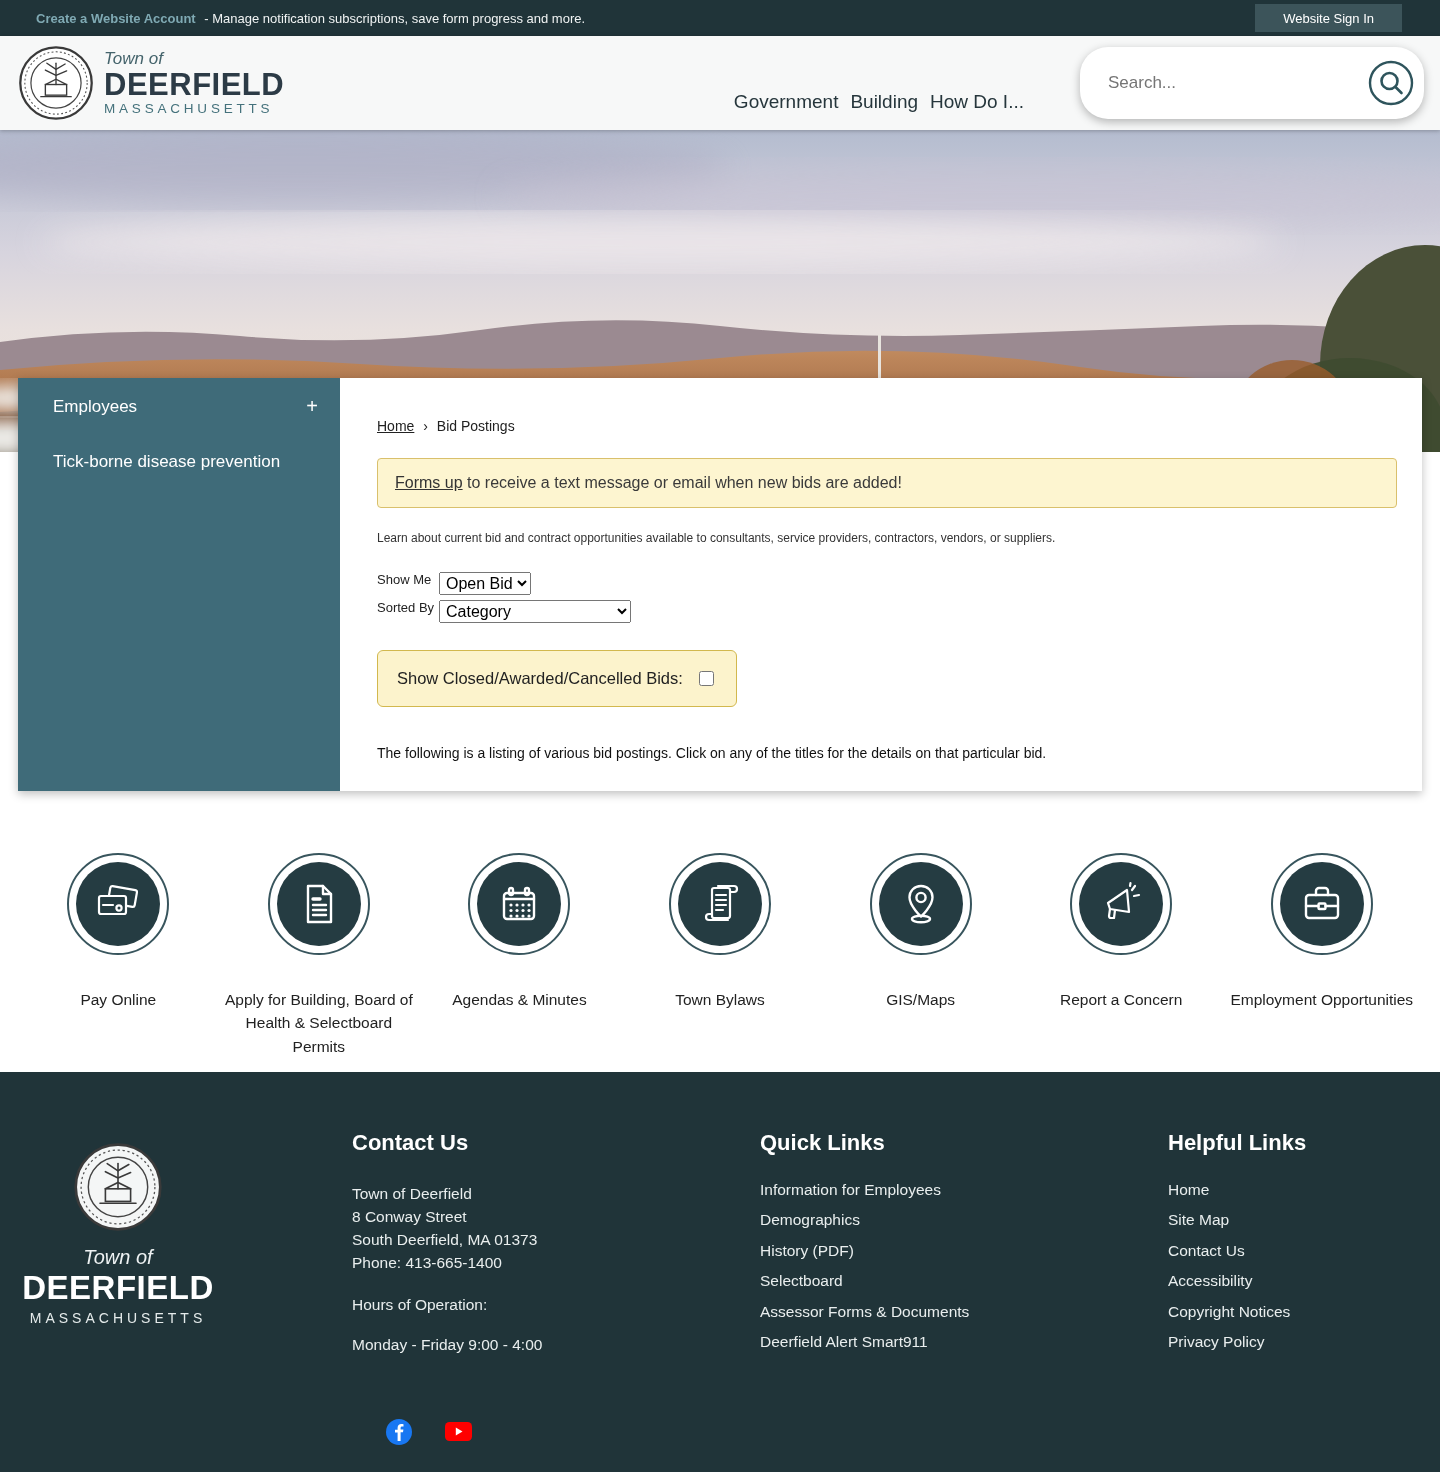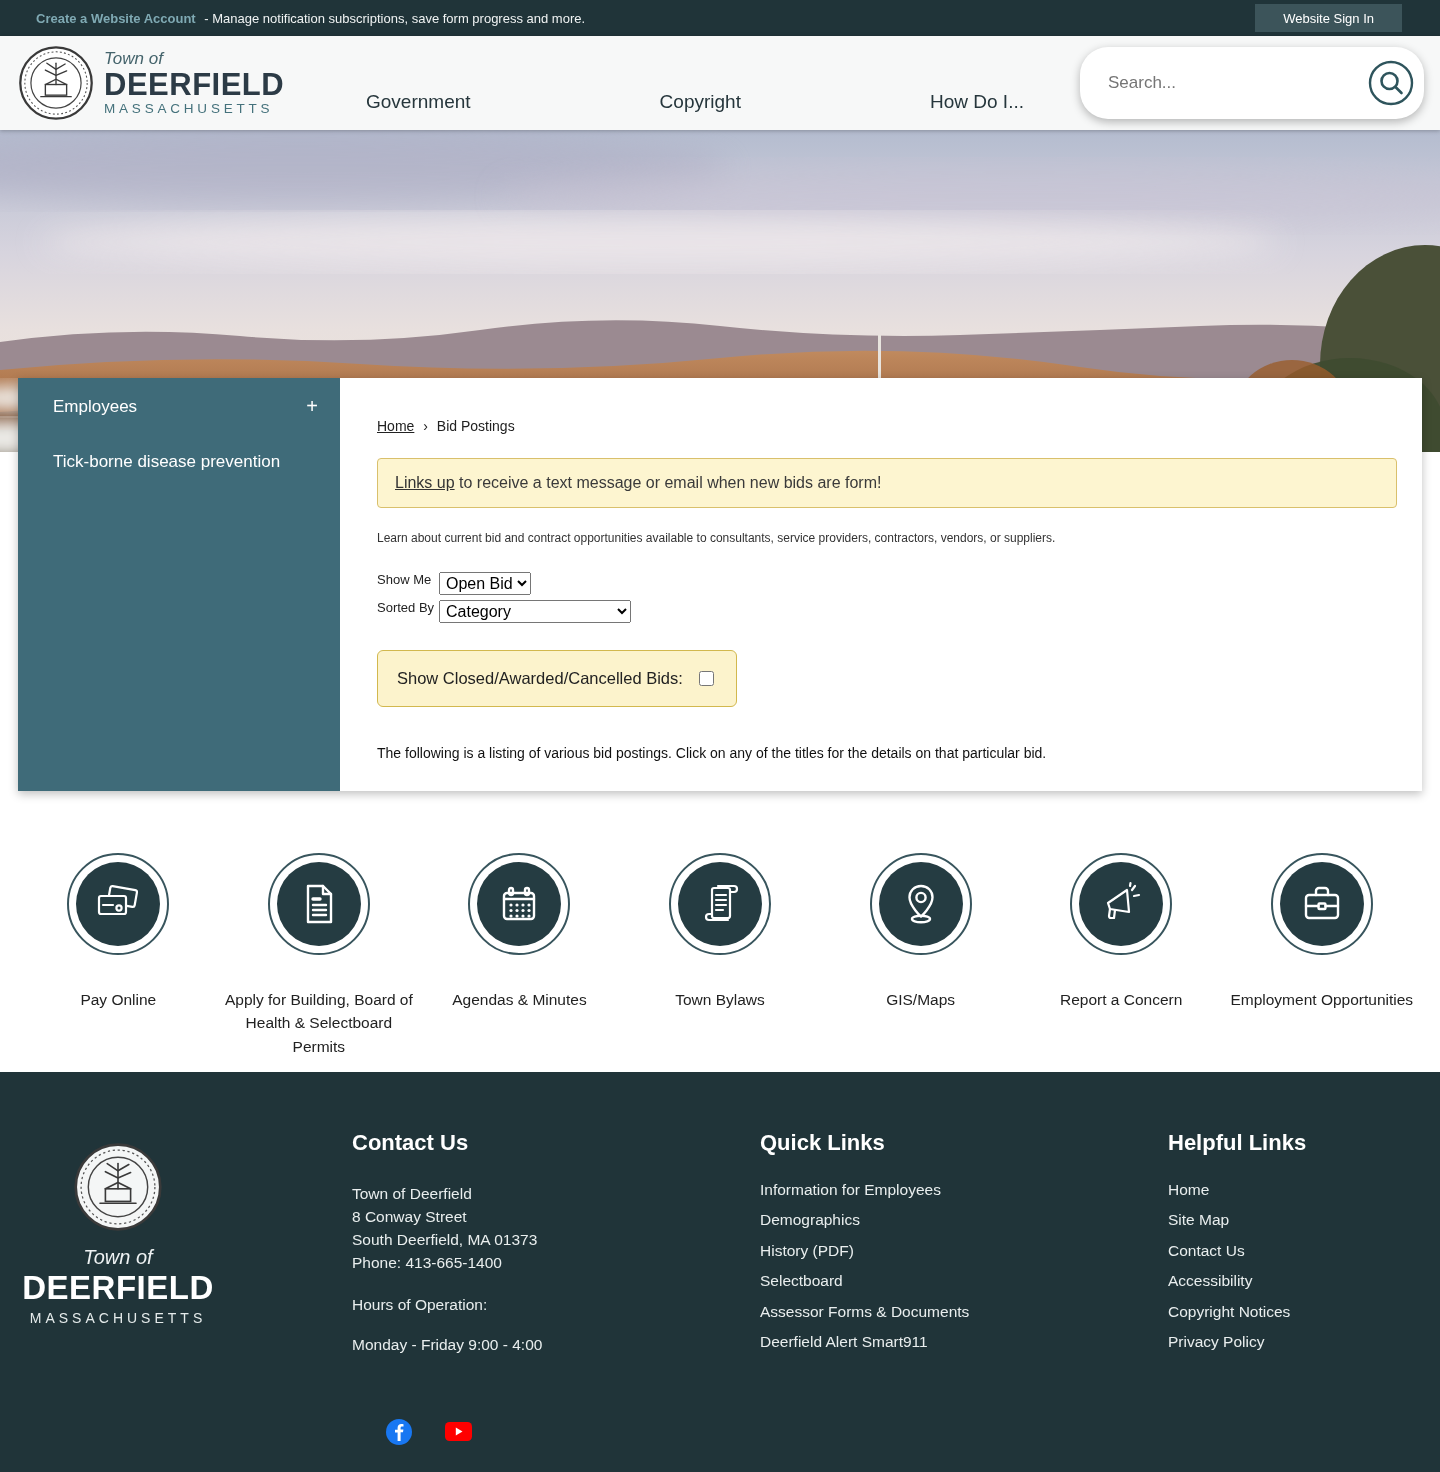--- a/index.html
+++ b/index.html
@@ -16,21 +16,21 @@
 
   
   .header{height:94px;background:#f7f8f8;display:flex;align-items:center;position:relative;z-index:6;
     box-shadow:0 1px 4px rgba(0,0,0,.25);}
   .brand{display:flex;align-items:center;margin-left:18px;width:312px;flex-shrink:0;}
   .seal{flex-shrink:0;}
   .brand-text{margin-left:10px;line-height:1.08;}
   .brand-town{font-style:italic;font-size:17px;color:#45646c;}
   .brand-name{font-size:31px;font-weight:700;color:#2c3b46;letter-spacing:.5px;}
   .brand-state{font-size:13.5px;color:#45727c;letter-spacing:3.8px;font-weight:500;}
-  .nav{flex:1;display:flex;justify-content:space-between;padding:0 50px 0 30px;margin-top:37px;}
+  .nav{flex:1;display:flex;justify-content:flex-end;padding:0 50px 0 30px;margin-top:37px;}
   .nav-item{font-size:19px;color:#26363c;cursor:pointer;background:none;border:none;font-family:inherit;}
   .search{width:318px;height:72px;background:#fff;border-radius:28px;box-shadow:0 3px 10px rgba(0,0,0,.28);
     display:flex;align-items:center;margin-right:16px;padding-left:26px;flex-shrink:0;}
   .search input{flex:1;border:none;outline:none;background:transparent;font-size:17px;color:#444;font-family:inherit;}
   .search-btn{background:none;border:none;padding:0 10px 0 0;cursor:pointer;display:flex;align-items:center;}
 
   
   .hero{height:322px;position:relative;z-index:0;}
   .hero svg{position:absolute;inset:0;width:100%;height:100%;display:block;}
 
@@ -119,21 +119,21 @@
         </svg>
       </span>
       <span class="brand-text">
         <div class="brand-town">Town of</div>
         <div class="brand-name">DEERFIELD</div>
         <div class="brand-state">MASSACHUSETTS</div>
       </span>
     </div>
     <nav class="nav">
       <button class="nav-item">Government</button>
-      <button class="nav-item">Copyright</button>
+      <button class="nav-item">Building</button>
       <button class="nav-item">How Do I...</button>
     </nav>
     <div class="search">
       <input type="text" placeholder="Search..." style="">
       <button class="search-btn">
         <span>
           <svg class="icon-svg" width="46" height="46" viewBox="0 0 46 46">
             <circle cx="23" cy="23" r="21" fill="none" stroke="#2e545c" stroke-width="2.4"></circle>
             <circle cx="21.5" cy="21" r="8" fill="none" stroke="#2e545c" stroke-width="2.6"></circle>
             <line x1="27.5" y1="27" x2="33.5" y2="33" stroke="#2e545c" stroke-width="2.6" stroke-linecap="round"></line>
@@ -206,21 +206,21 @@
     </div>
 
     <div class="card">
       <div class="breadcrumb">
         <a>Home</a>
         <span class="sep">›</span>
         <span>Bid Postings</span>
       </div>
 
       <div class="notice">
-        <a>Links up</a><span> to receive a text message or email when new bids are form!</span>
+        <a>Forms up</a><span> to receive a text message or email when new bids are added!</span>
       </div>
 
       <div class="intro">Learn about current bid and contract opportunities available to consultants, service providers, contractors, vendors, or suppliers.</div>
 
       <div class="filter-row">
         <label>Show Me</label>
         <select class="sel-showme">
           <option>Open Bids</option>
         </select>
       </div>

